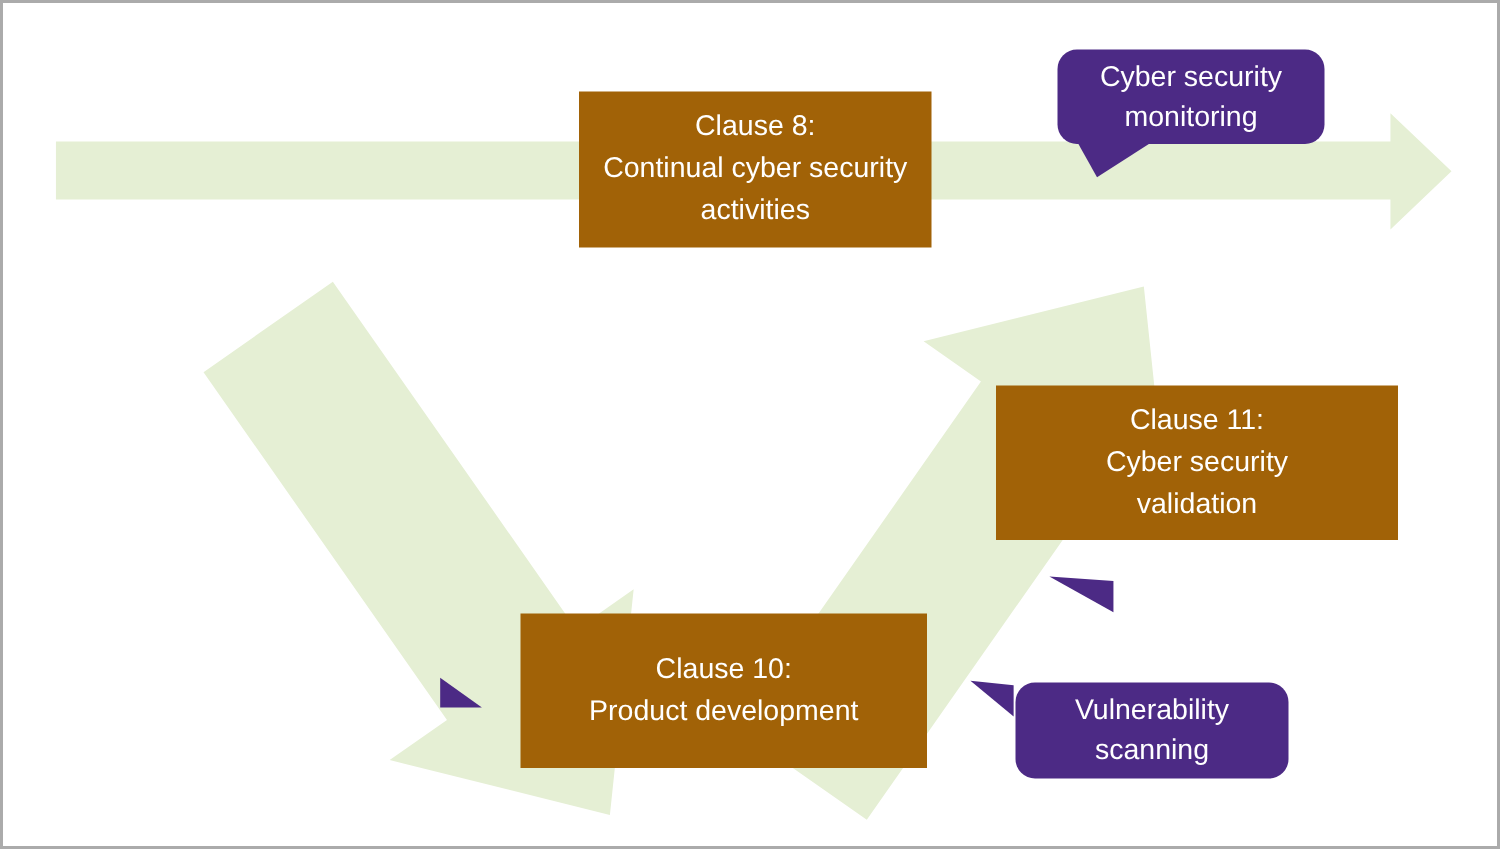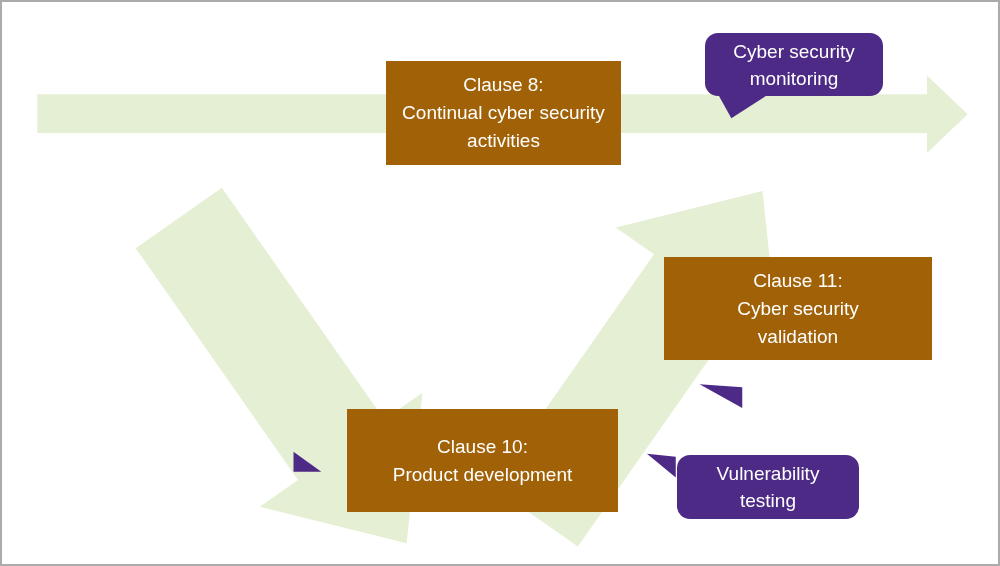--- a/index.html
+++ b/index.html
@@ -76,16 +76,16 @@
     <polygon points="677,458 677,479 648,455" fill="#4c2a85"></polygon>
     <polygon points="292,453 292,473 320,473" fill="#4c2a85"></polygon>
   </svg>
 
   <div id="callout-monitoring" class="callout">
     <span>Cyber security
 monitoring</span>
   </div>
   <div id="callout-vuln" class="callout">
     <span>Vulnerability
-testing</span>
+scanning</span>
   </div>
 
 </div>
 
 </body></html>

